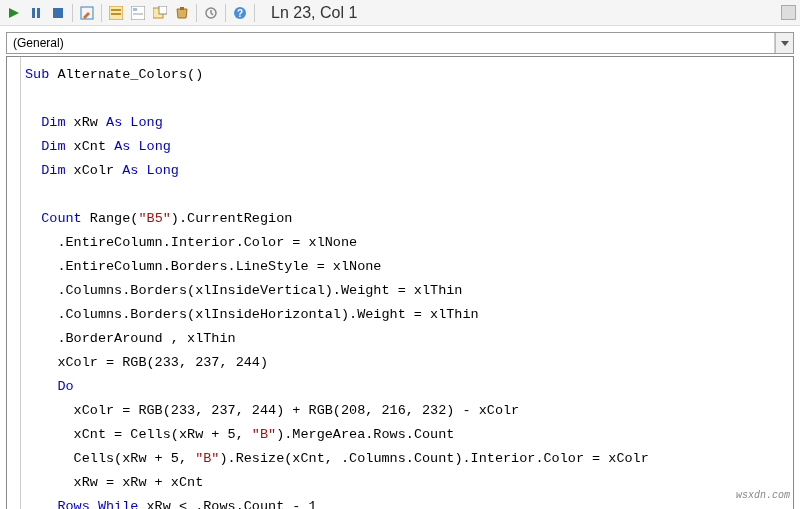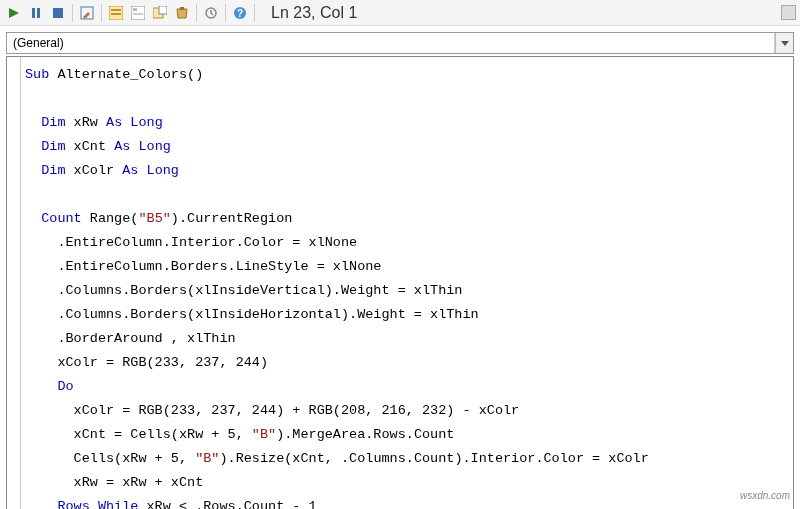--- a/index.html
+++ b/index.html
@@ -9,21 +9,21 @@
 .sep { width: 1px; height: 18px; background: #ccc; margin: 0 2px; }
 .status-text { margin-left: 12px; color: #333; font-size: 16px; }
 .dropdown-bar { border: 1px solid #999; margin: 6px 6px 2px 6px; display: flex; }
 .dd-general { flex: 1; padding: 3px 6px; font-size: 12px; background: #fff; border-right: 1px solid #ccc; position: relative; }
 .dd-arrow { width: 18px; display: flex; align-items: center; justify-content: center; background: #f0f0f0; border-left: 1px solid #bbb; }
 .code-wrap { border: 1px solid #888; margin: 0 6px 6px 6px; height: 454px; overflow: hidden; display: flex; }
 .gutter { width: 14px; background: #fff; border-right: 1px solid #ccc; }
 .code { flex: 1; padding: 6px 4px; font-family: Consolas, "Courier New", monospace; font-size: 13.5px; line-height: 24px; white-space: pre; color: #000; overflow: auto; }
 .kw { color: #0000c8; }
 .str { color: #a31515; }
-.watermark { position: absolute; right: 10px; bottom: 8px; font-size: 10px; color: #888; font-style: italic; }
+.watermark { position: absolute; right: 10px; bottom: 8px; font-size: 10px; color: #888; font-style: italic; font-family: Liberation Mono, monospace; }
 .scrollbar-top { width: 15px; height: 15px; background: #ddd; border: 1px solid #aaa; }
 svg { display: block; }
 </style>
 </head>
 <body>
 
 <div class="toolbar">
   <div class="tb-btn">
     <svg width="10" height="10">
         <polygon points="0,0 10,5 0,10" fill="#2a8a2a"></polygon>

